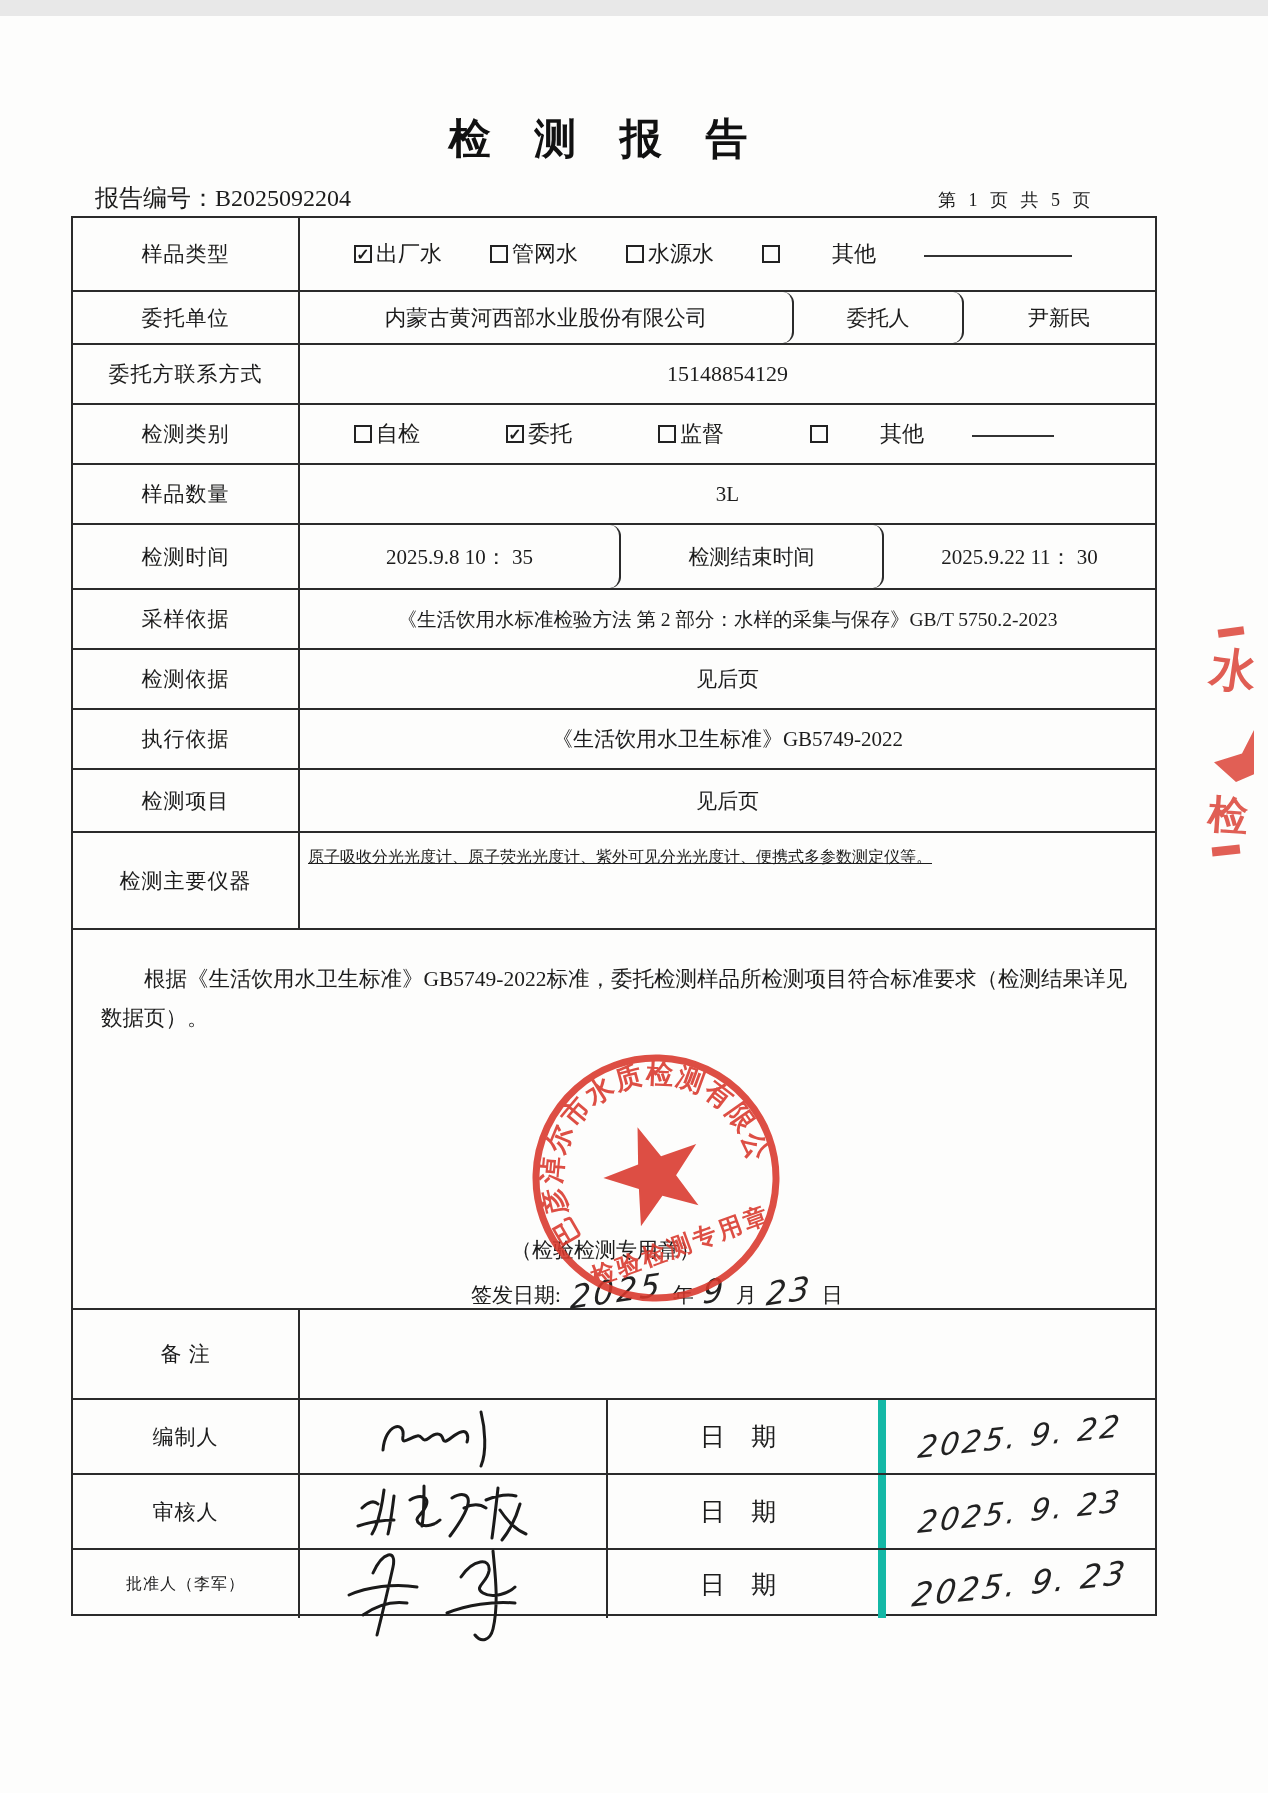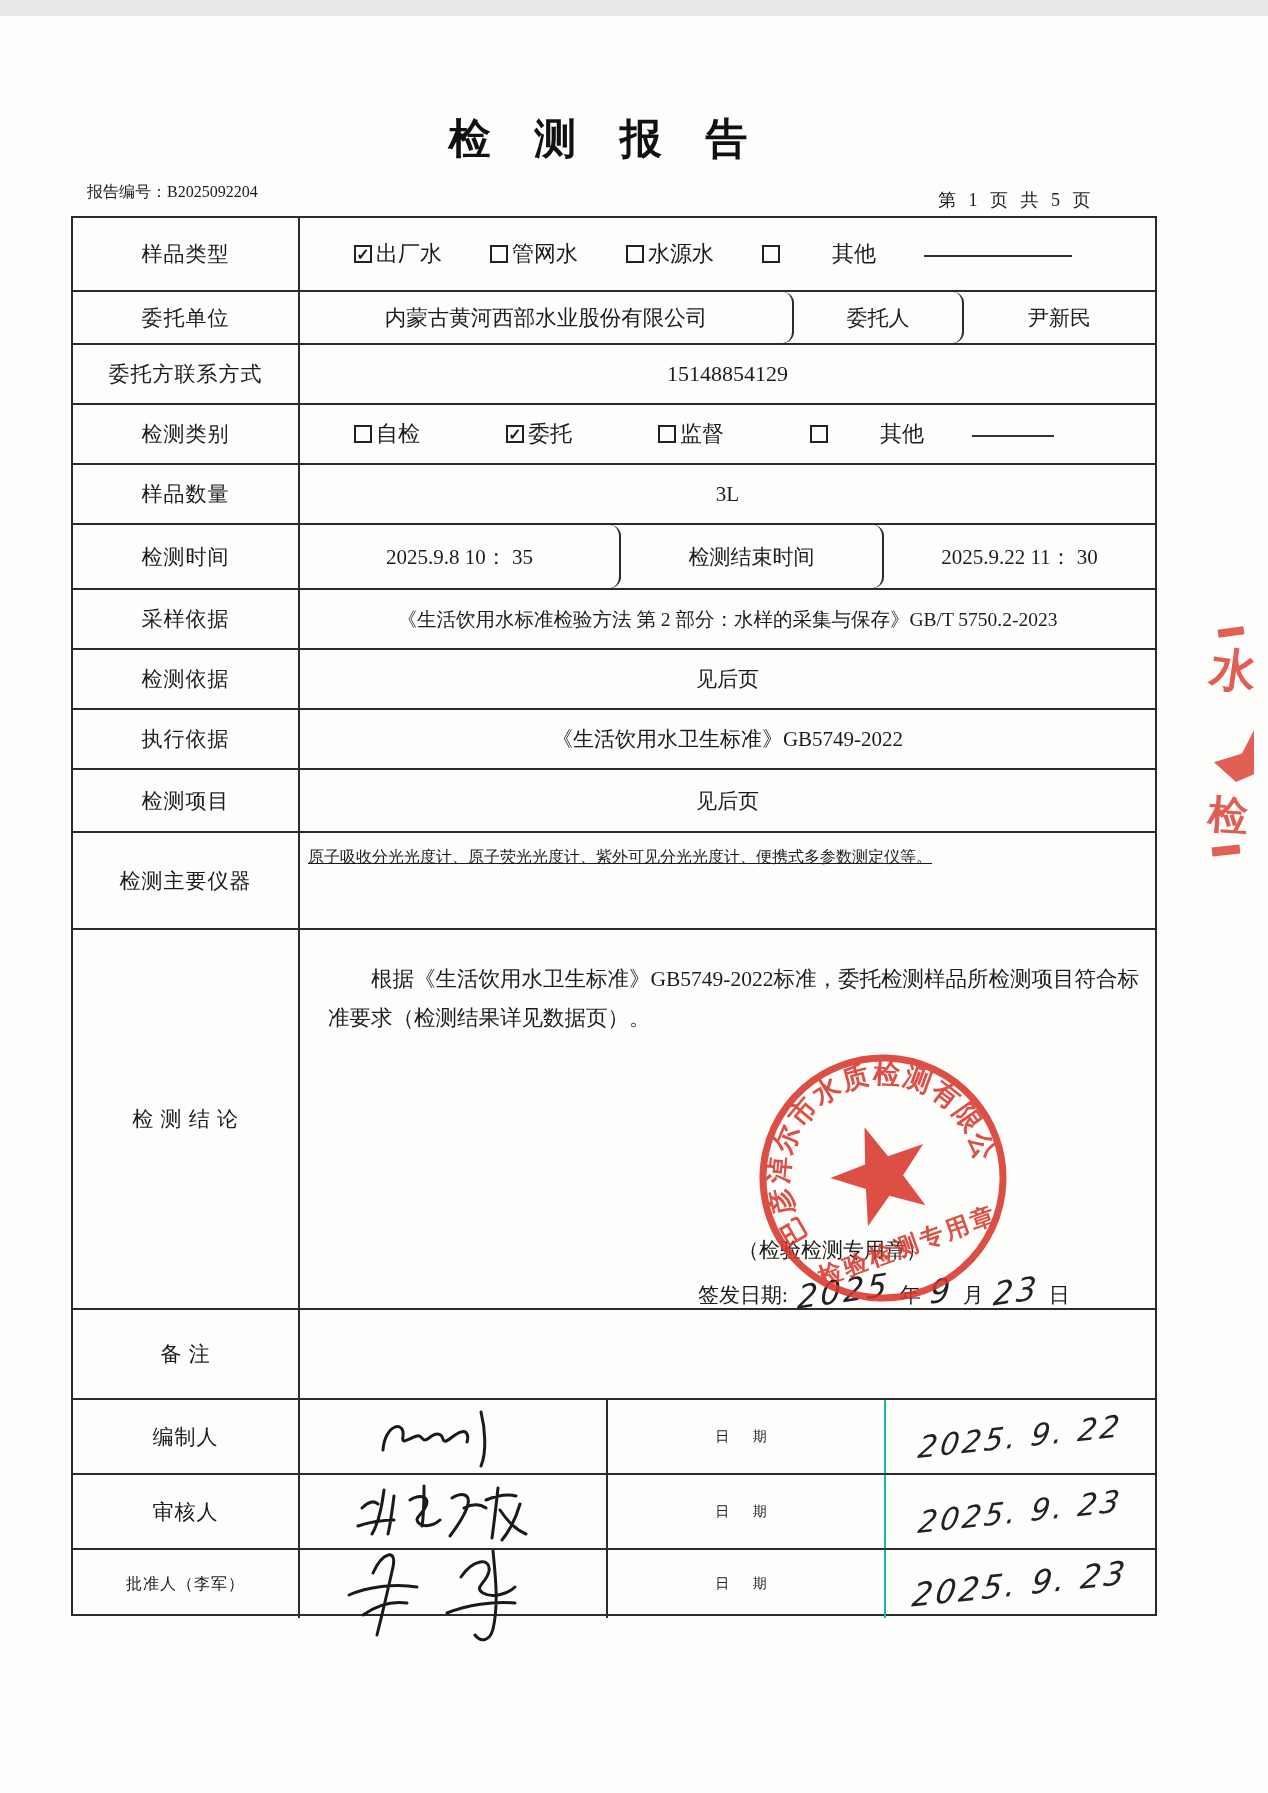--- a/index.html
+++ b/index.html
@@ -7,21 +7,21 @@
   .sheet {
     position:relative; width:1268px; height:1793px; margin:16px auto;
     background:#fdfdfc; overflow:hidden;
     font-family:"Liberation Serif", serif; color:#1c1c1c;
   }
   .title {
     position:absolute; left:63px; top:95px; width:1086px;
     text-align:center; font-family:"Liberation Sans", sans-serif;
     font-size:42px; font-weight:bold; letter-spacing:16px; color:#111;
   }
-  .report-no { position:absolute; left:87px; top:166px; font-size:16px; }
+  .report-no { position:absolute; left:95px; top:166px; font-size:24px; }
   .page-info { position:absolute; left:938px; top:172px; font-size:18px; letter-spacing:4px; }
 
   .tbl {
     position:absolute; left:71px; top:200px; width:1086px; height:1400px;
     border:2px solid #2b2b2b; display:flex; flex-direction:column;
   }
   .row { display:flex; border-top:2px solid #2b2b2b; flex:none; }
   .row:first-child { border-top:none; }
   .lab {
     width:227px; flex:none; border-right:2px solid #2b2b2b;
@@ -52,21 +52,21 @@
   .issue-line { position:absolute; left:398px; top:342px; font-size:21px; z-index:1; white-space:nowrap; }
 
   .hand {
     font-family:"DejaVu Sans", sans-serif; font-style:italic;
     display:inline-block; transform:rotate(-6deg) skewX(-14deg);
     font-size:30px; letter-spacing:3px; color:#222; font-weight:500;
   }
   .issue-line .hand { font-size:32px; margin:0 4px; transform:rotate(-8deg) skewX(-12deg); }
 
   .sigcell { width:308px; flex:none; border-right:2px solid #2b2b2b; display:flex; align-items:center; justify-content:center; overflow:visible; }
-  .datelab { width:278px; flex:none; border-right:2px solid #14b8a6; display:flex; align-items:center; justify-content:center; font-size:14px; letter-spacing:10px; }
+  .datelab { width:278px; flex:none; border-right:8px solid #14b8a6; display:flex; align-items:center; justify-content:center; font-size:25px; letter-spacing:10px; }
   .dateval { flex:1; display:flex; align-items:center; justify-content:center; overflow:visible; }
 
   .stamp-svg { position:absolute; left:448px; top:113px; z-index:3; opacity:.88; }
   .sig-svg path { stroke:#1a1a1a; stroke-width:3; fill:none; stroke-linecap:round; }
 
   .edge-frag { position:absolute; color:#d9372b; opacity:.8; z-index:5; font-weight:bold; }
   .frag-bar { left:1218px; top:612px; width:26px; height:8px; background:#d9372b; transform:rotate(-8deg); }
   .frag-shui { left:1210px; top:624px; font-size:46px; transform:rotate(8deg); font-family:"Liberation Serif",serif; }
   .frag-wedge { left:1214px; top:714px; width:40px; height:52px; background:#d9372b; clip-path:polygon(100% 0, 100% 85%, 55% 100%, 0 62%, 70% 45%); }
   .frag-jian { left:1208px; top:772px; font-size:40px; transform:rotate(4deg); font-family:"Liberation Serif",serif; }
@@ -176,21 +176,20 @@
       <div class="lab">检测项目</div>
       <div class="content center">见后页</div>
     </div>
 
     <div class="row" style="height:97px">
       <div class="lab">检测主要仪器</div>
       <div class="content instr">原子吸收分光光度计、原子荧光光度计、紫外可见分光光度计、便携式多参数测定仪等。</div>
     </div>
 
     <div class="row" style="height:380px">
-      <div class="lab">检 测 结 论</div>
       <div class="content concl-cell">
         <div class="concl-par">根据《生活饮用水卫生标准》GB5749-2022标准，委托检测样品所检测项目符合标准要求（检测结果详见数据页）。</div>
 
         <div class="seal-note">（检验检测专用章）</div>
 
         <div class="issue-line">
           <span>签发日期:</span>
           <span class="hand">2025</span>
           <span>年</span>
           <span class="hand">9</span>

